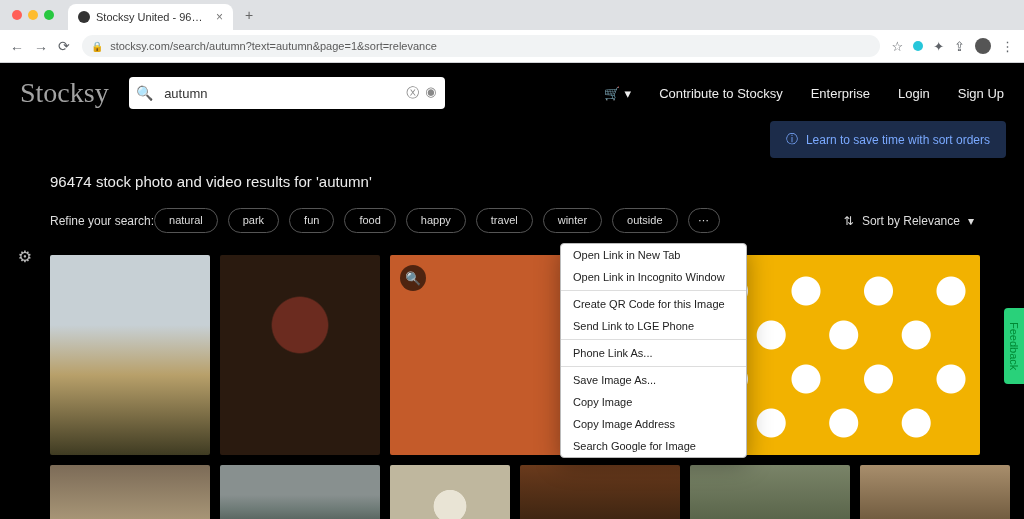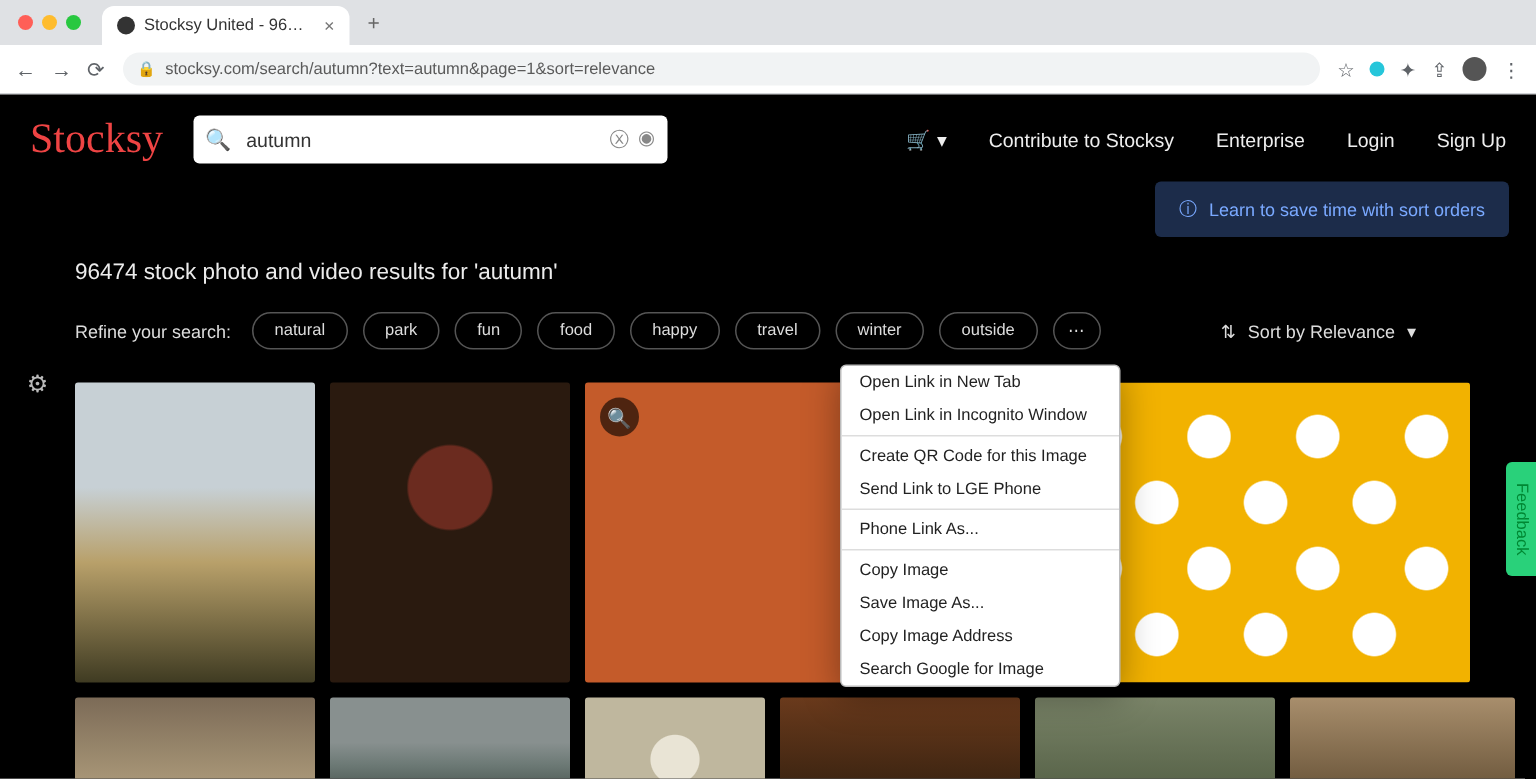--- a/index.html
+++ b/index.html
@@ -28,33 +28,33 @@
   .chrome-addr{height:32px;background:var(--chrome-tab);display:flex;align-items:center;padding:0 10px;gap:12px;border-bottom:1px solid #d1d3d6}
   .nav-icons{display:flex;gap:10px;color:#5f6368;font-size:14px}
   .addr-bar{flex:1;height:22px;background:var(--chrome-addr);border-radius:12px;display:flex;align-items:center;padding:0 10px;font-size:11px;color:#5a5a5a;gap:6px}
   .addr-lock{font-size:10px;color:#5f6368}
   .addr-right{display:flex;gap:10px;color:#5f6368;font-size:13px;align-items:center}
   .addr-right .dot-blue{width:10px;height:10px;border-radius:50%;background:#26c6da}
   .addr-right .avatar{width:16px;height:16px;border-radius:50%;background:#555}
   
   .site{height:calc(519px - 62px);background:var(--bg);color:var(--text);display:flex;flex-direction:column;overflow:hidden;position:relative}
   .header{height:60px;display:flex;align-items:center;padding:0 20px;gap:20px}
-  .logo{font-family:"Brush Script MT",cursive;font-size:28px;color:#ef4444}
+  .logo{font-family:"Brush Script MT",cursive;font-size:28px;color:#a3a3a3}
   .searchbar{width:300px;height:32px;background:#fff;border-radius:4px;display:flex;align-items:center;padding:0 8px;gap:8px}
   .searchbar input{border:0;outline:0;flex:1;font-size:13px;color:#333}
   .searchbar .sicon{font-size:14px;color:#666}
   .searchbar .end-icons{display:flex;gap:6px;color:#888;font-size:13px}
   .header-right{margin-left:auto;display:flex;gap:28px;align-items:center;font-size:13px;color:#eee}
   .cart{display:flex;align-items:center;gap:4px}
   
   .banner{position:absolute;right:18px;top:58px;background:var(--banner);color:var(--banner-text);font-size:12px;padding:10px 16px;border-radius:4px;display:flex;align-items:center;gap:8px;z-index:5}
   
-  .content{flex:1;padding:20px 80px 0 50px;overflow:hidden;position:relative}
+  .content{flex:1;padding:20px 50px 0 50px;overflow:hidden;position:relative}
   .results-count{font-size:15px;color:#ececec;margin:30px 0 18px 0}
-  .refine-row{display:flex;align-items:center;gap:14px;font-size:12px;color:#ddd;margin-bottom:22px}
+  .refine-row{display:flex;align-items:center;font-size:12px;color:#ddd;margin-bottom:22px}
   .pills{display:flex;gap:10px}
   .pill{border:1px solid var(--pill-border);border-radius:20px;padding:5px 14px;font-size:11px;color:#ddd;white-space:nowrap}
   .pill.more{width:18px;text-align:center;padding:5px 6px}
   .sortby{margin-left:auto;display:flex;align-items:center;gap:8px;font-size:12px;color:#ddd}
   
   .filters-icon{position:absolute;left:14px;top:182px;width:22px;height:22px;color:#bbb;font-size:16px;display:flex;align-items:center;justify-content:center}
   
   .grid{display:grid;grid-template-columns:160px 160px 290px 290px;gap:10px}
   .tile{height:200px;border-radius:2px;position:relative;overflow:hidden}
   .row2{display:grid;grid-template-columns:160px 160px 120px 160px 160px 150px;gap:10px;margin-top:10px}
@@ -212,20 +212,20 @@
 
   <div class="ctx-menu">
     <div class="ctx-item">Open Link in New Tab</div>
     <div class="ctx-item">Open Link in Incognito Window</div>
     <div class="ctx-sep"></div>
     <div class="ctx-item">Create QR Code for this Image</div>
     <div class="ctx-item">Send Link to LGE Phone</div>
     <div class="ctx-sep"></div>
     <div class="ctx-item">Phone Link As...</div>
     <div class="ctx-sep"></div>
+    <div class="ctx-item">Save Image As...</div>
     <div class="ctx-item">Copy Image</div>
-    <div class="ctx-item">Save Image As...</div>
     <div class="ctx-item">Copy Image Address</div>
     <div class="ctx-item">Search Google for Image</div>
 
   </div>
 
 </div>
 
 </body></html>

